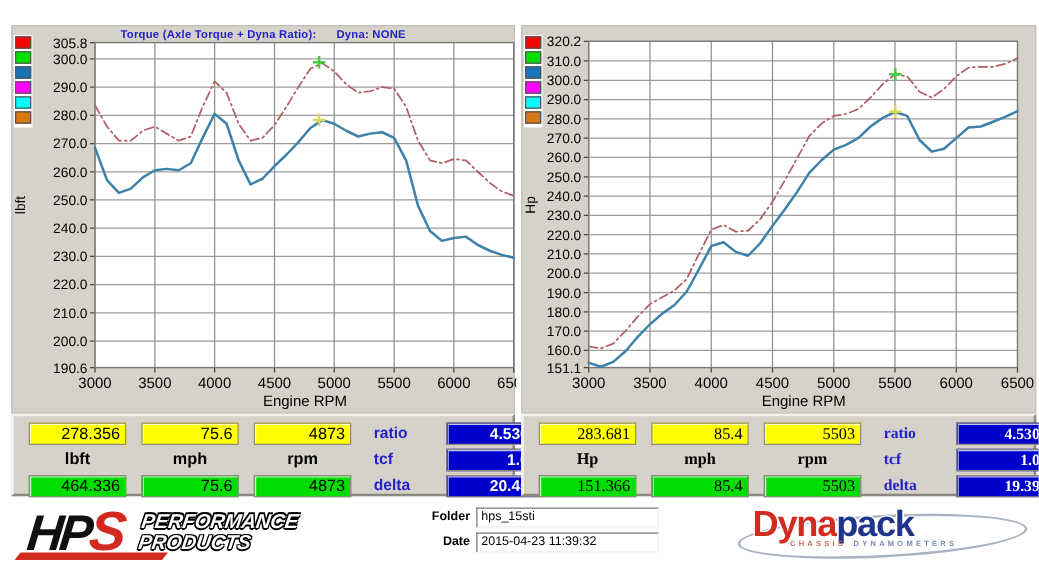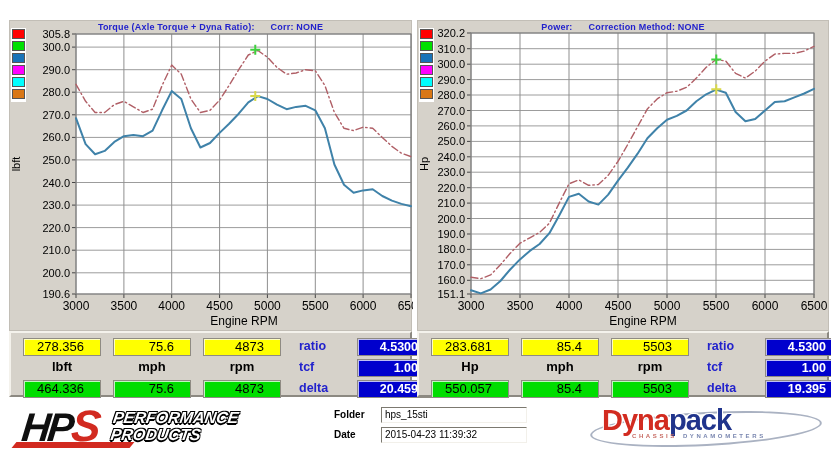--- a/index.html
+++ b/index.html
@@ -19,22 +19,22 @@
   svg.chart{position:absolute;left:0;top:0;}
   svg.chart text{font-family:"Liberation Sans",sans-serif;fill:#000;}
 
   
   .data-panel{position:absolute;top:331px;height:66px;background:#d6d2ca;
               border:2px solid;border-color:#f4f2ec #8c8981 #8c8981 #f4f2ec;
               box-sizing:border-box;display:grid;
               grid-template-columns:78px 78px 78px 52px 78px;
               gap:3px 12px;padding:5px 4px 5px 12px;}
   #data-panel-left{left:9px;width:403px;}
-  #data-panel-right{left:417px;width:412px;}
-  .vbox{height:16px;line-height:16px;text-align:right;padding-right:16px;font-size:13px;
+  #data-panel-right{left:417px;width:412px;font-family:Liberation Serif, serif;}
+  .vbox{height:16px;line-height:16px;text-align:right;padding-right:4px;font-size:13px;
         border:1px solid #8f8b83;box-shadow:inset 1px 1px 0 rgba(255,255,255,.75);}
   .vbox.yellow{background:#ffff00;}
   .vbox.green{background:#00dd00;}
   .vbox.blue{background:#0000cd;color:#fff;font-weight:bold;font-size:12.5px;}
   .unit{text-align:center;font-weight:bold;font-size:13px;line-height:16px;}
   .stat-label{color:#2222cc;font-weight:bold;font-size:12.5px;line-height:16px;padding-left:6px;}
 
   
   #footer{position:absolute;left:0;top:398px;width:831px;height:52px;background:#fff;}
 
@@ -46,21 +46,21 @@
   .hps-s{font-size:44px;color:#d22a20;}
   .hps-swoosh{position:absolute;left:-6px;bottom:3px;width:118px;height:6px;
               background:#d22a20;transform:skewX(-35deg);}
   .hps-text{margin-left:14px;font-style:italic;font-weight:bold;font-size:16px;
             line-height:17px;color:#fff;transform:skewX(-8deg);
             text-shadow:-1px -1px 0 #000,1px -1px 0 #000,-1px 1px 0 #000,1px 1px 0 #000,0 2px 0 #000;}
 
   
   #run-info{position:absolute;left:334px;top:7px;}
   .field-row{margin-bottom:2px;white-space:nowrap;}
-  .field-label{display:inline-block;width:42px;text-align:left;font-weight:bold;
+  .field-label{display:inline-block;width:42px;text-align:right;font-weight:bold;
                font-size:10px;margin-right:5px;vertical-align:middle;}
   .run-field{width:138px;height:14px;font-size:10px;padding:0 3px;background:#fff;
              border:1px solid;border-color:#7c7970 #f2f0ea #f2f0ea #7c7970;
              font-family:"Liberation Sans",sans-serif;vertical-align:middle;}
 
   
   #dynapack-logo{position:absolute;left:588px;top:6px;width:240px;height:42px;}
   .dyna-ellipse{position:absolute;left:2px;top:8px;width:228px;height:30px;
                 border:2px solid #aab2c2;border-radius:50%;transform:rotate(-3deg);}
   .dyna-main{position:absolute;left:14px;top:0px;font-weight:bold;
@@ -73,21 +73,21 @@
   .sub-red{color:#c76a62;margin-right:6px;}
   .sub-blue{color:#7a87b0;}
 </style>
 </head>
 <body>
 
 <div id="app">
 
   <div class="chart-panel" id="chart-panel-left">
     <div class="chart-title">
-      <span>Torque (Axle Torque + Dyna Ratio):</span><span class="sub">Corr: NONE</span>
+      <span>Torque (Axle Torque + Dyna Ratio):</span><span class="sub">Dyna: NONE</span>
     </div>
     <div class="legend">
         <div style="background: rgb(255, 0, 0);"></div>
         <div style="background: rgb(0, 224, 0);"></div>
         <div style="background: rgb(24, 115, 184);"></div>
         <div style="background: rgb(255, 0, 255);"></div>
         <div style="background: rgb(0, 255, 255);"></div>
         <div style="background: rgb(217, 119, 22);"></div>
       </div>
     <svg class="chart" id="chart-svg-0" width="403" height="311">
@@ -159,23 +159,20 @@
         <polyline points="66.0,63.3 75.6,80.3 85.1,91.5 94.7,91.5 104.3,83.6 113.9,80.3 123.4,85.9 133.0,91.5 142.6,88.2 152.1,64.5 161.7,44.1 171.3,53.2 180.9,78.0 190.4,91.5 200.0,89.3 209.6,79.1 219.1,64.5 228.7,48.7 238.3,34.0 247.9,29.5 257.4,36.2 267.0,46.4 276.6,53.2 286.1,52.0 295.7,48.7 305.3,49.8 314.9,64.5 324.4,91.5 334.0,107.3 343.6,109.6 353.1,106.2 362.7,107.3 372.3,116.4 381.9,125.4 391.4,132.2 401.0,135.6" fill="none" stroke="#b05f66" stroke-width="1.4" stroke-dasharray="7 3 1.5 3" stroke-linejoin="round" stroke-linecap="round"></polyline>
         <polyline points="66.0,97.2 75.6,123.1 85.1,133.3 94.7,129.9 104.3,120.9 113.9,115.2 123.4,114.1 133.0,115.2 142.6,109.6 152.1,89.3 161.7,70.1 171.3,78.0 180.9,107.3 190.4,126.5 200.0,122.0 209.6,111.9 219.1,102.8 228.7,92.7 238.3,81.4 247.9,75.1 257.4,78.0 267.0,83.6 276.6,88.2 286.1,85.9 295.7,84.8 305.3,89.3 314.9,107.3 324.4,143.5 334.0,163.8 343.6,171.7 353.1,169.4 362.7,168.3 372.3,175.0 381.9,179.6 391.4,182.9 401.0,185.2" fill="none" stroke="#3f82a9" stroke-width="2" stroke-linejoin="round" stroke-linecap="round"></polyline>
         <path d="M 240.27285714285713 28.764756944444457 H 250.27285714285713 M 245.27285714285713 23.764756944444457 V 33.76475694444446" stroke="#3fd03f" stroke-width="2" fill="none"></path>
         <path d="M 240.27285714285713 74.93958333333339 H 250.27285714285713 M 245.27285714285713 69.93958333333339 V 79.93958333333339" stroke="#d8d84a" stroke-width="2" fill="none"></path>
         <text transform="translate(10 143) rotate(-90)" text-anchor="middle" font-size="11">lbft</text>
         <text x="234" y="304" text-anchor="middle" font-size="12">Engine RPM</text>
       </svg>
   </div>
 
   <div class="chart-panel" id="chart-panel-right">
-    <div class="chart-title">
-      <span>Power:</span><span class="sub">Correction Method: NONE</span>
-    </div>
     <div class="legend">
         <div style="background: rgb(255, 0, 0);"></div>
         <div style="background: rgb(0, 224, 0);"></div>
         <div style="background: rgb(24, 115, 184);"></div>
         <div style="background: rgb(255, 0, 255);"></div>
         <div style="background: rgb(0, 255, 255);"></div>
         <div style="background: rgb(217, 119, 22);"></div>
       </div>
     <svg class="chart" id="chart-svg-1" width="412" height="311">
         <rect x="53" y="12" width="343" height="261" fill="#ffffff"></rect>
@@ -293,21 +290,21 @@
     <div class="vbox yellow">5503</div>
     <div class="stat-label">ratio</div>
     <div class="vbox blue">4.5300</div>
 
     <div class="unit">Hp</div>
     <div class="unit">mph</div>
     <div class="unit">rpm</div>
     <div class="stat-label">tcf</div>
     <div class="vbox blue">1.00</div>
 
-    <div class="vbox green">550.057</div>
+    <div class="vbox green">151.366</div>
     <div class="vbox green">85.4</div>
     <div class="vbox green">5503</div>
     <div class="stat-label">delta</div>
     <div class="vbox blue">19.395</div>
   </div>
 
   <div id="footer">
 
     <div id="hps-logo">
       <div class="hps-mark">

